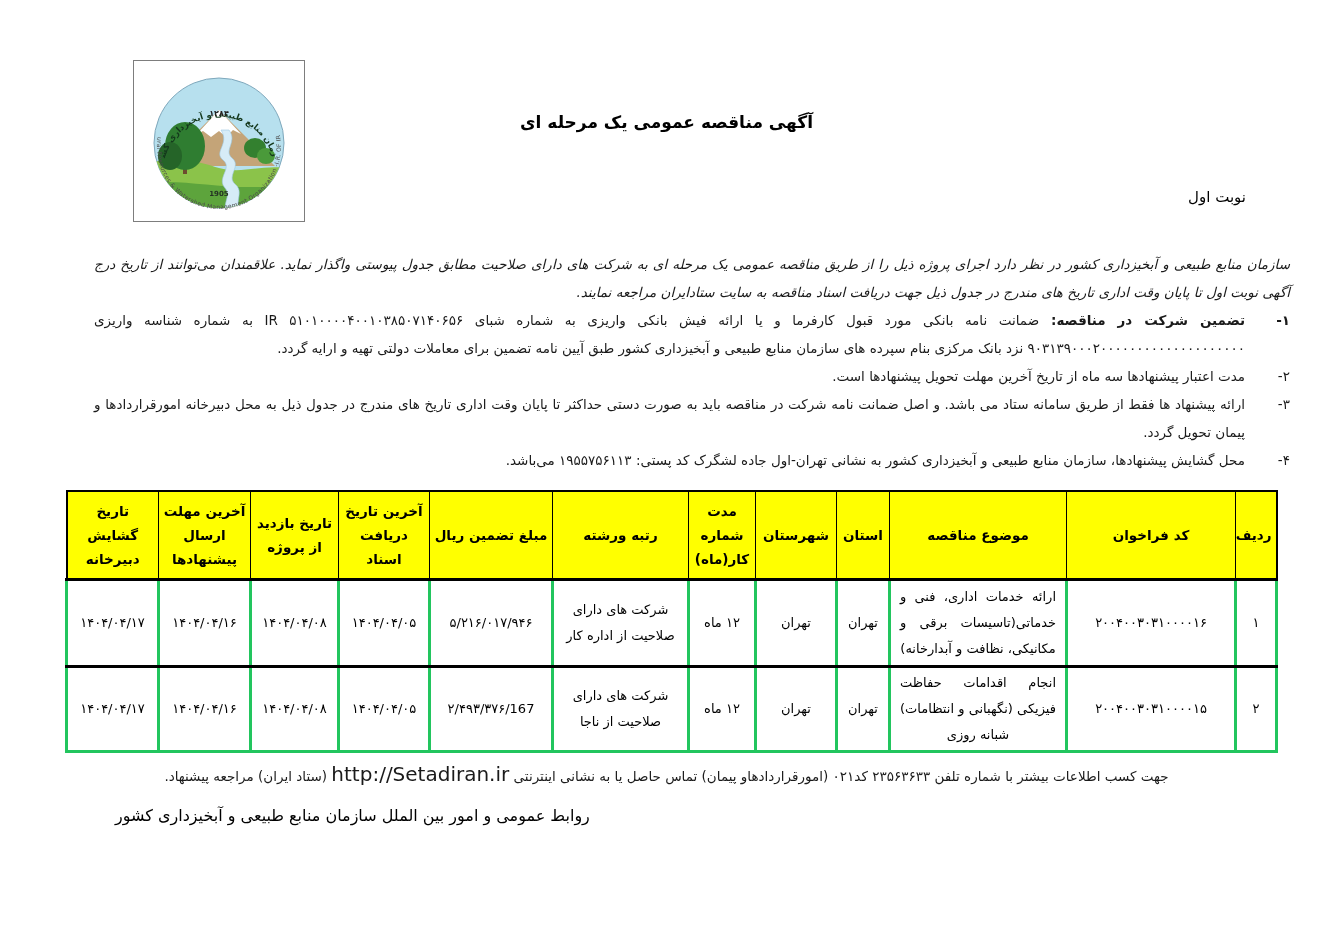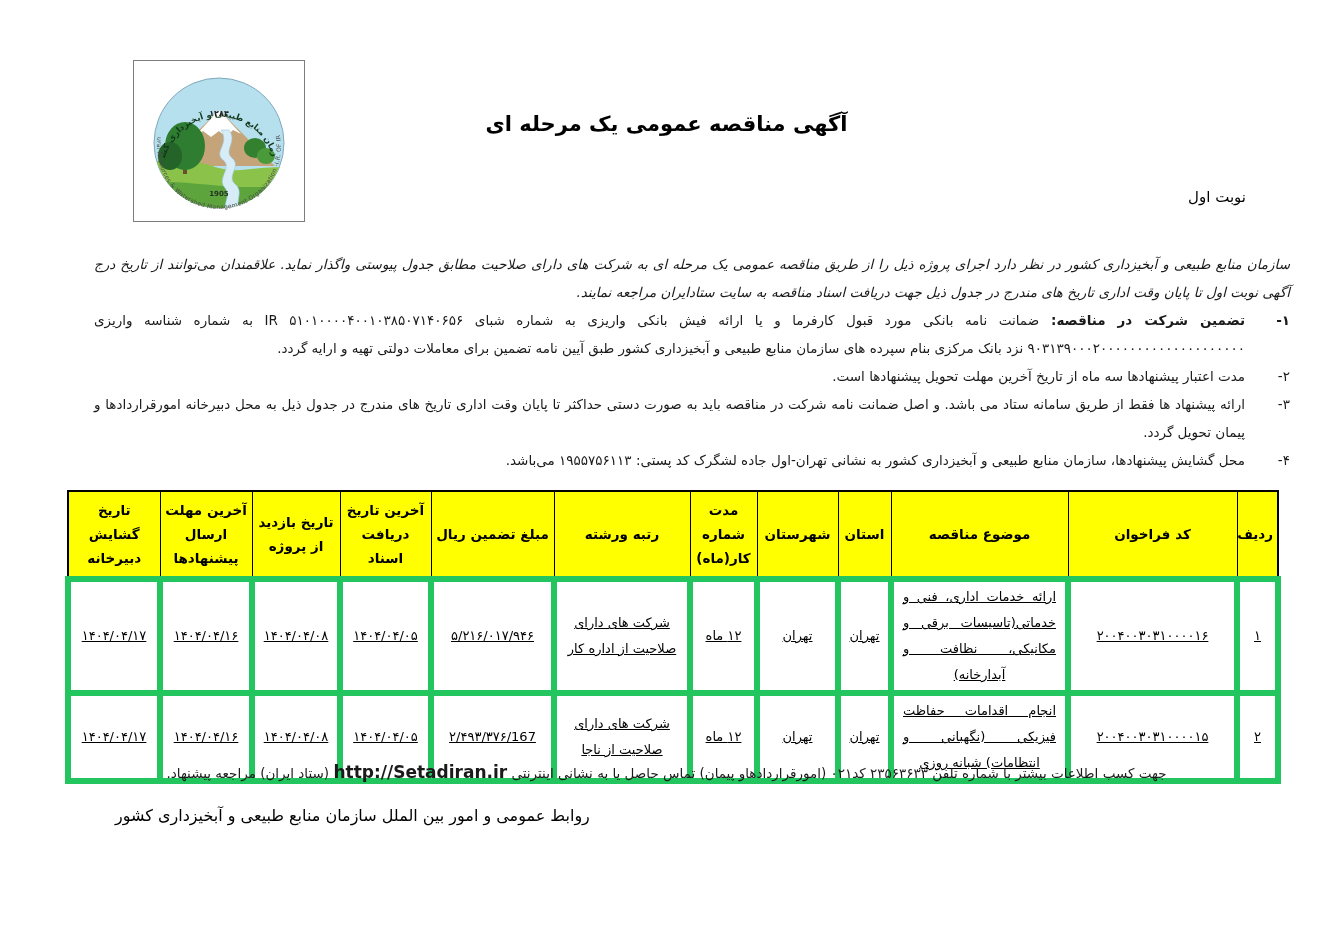--- a/index.html
+++ b/index.html
@@ -14,21 +14,21 @@
     color: #111;
     overflow: hidden;
   }
 
   
   .logo-box { position:absolute; left:133px; top:60px; width:172px; height:162px; }
 
   
   .doc-title {
     position:absolute; top:112px; left:0; width:100%;
-    text-align:center; font-size:21px; font-weight:bold; color:#000;
+    text-align:center; font-size:17px; font-weight:bold; color:#000;
   }
   .issue-label {
     position:absolute; top:188px; right:87px;
     font-size:15px; font-weight:normal; color:#000;
   }
 
   
   .content {
     position:absolute; top:250px; right:43px; width:1196px;
     font-size:13.5px; line-height:28px; color:#1a1a1a;
@@ -50,36 +50,36 @@
   }
   .tender-table th {
     background:#ffff00;
     font-weight:bold;
     border:1px solid #000;
     border-bottom:3px solid #000;
     text-align:center; vertical-align:middle;
     padding:2px 4px; line-height:24px; font-size:13.5px;
   }
   .tender-table td {
-    border:6px solid #22c55e;
+    border:3px solid #22c55e;
     text-align:center; vertical-align:middle;
-    padding:2px 6px; line-height:26px;text-decoration:underline;
+    padding:2px 6px; line-height:26px;
   }
   .tender-table thead tr { height:88px; }
   .tender-table tbody tr:nth-child(1) { height:87px; }
   .tender-table tbody tr:nth-child(2) { height:83px; }
   .tender-table tbody tr:first-child td { border-bottom:3px solid #000; }
   .tender-table td.cell-subject { text-align:justify; text-align-last:center; padding:2px 9px; line-height:26px; }
 
   
   .footer-info {
     position:absolute; top:762px; left:0; width:100%;
     text-align:center; font-size:13.5px; color:#1a1a1a;
   }
-  .footer-url { font-weight:bold; font-size:17px; direction:ltr; unicode-bidi:embed; }
+  .footer-url { font-weight:normal; font-size:20px; direction:ltr; unicode-bidi:embed; }
   .signature {
     position:absolute; top:806px; left:115px;
     font-size:16px; font-weight:400; color:#000;
     letter-spacing:0.2px;
   }
 </style>
 </head>
 <body>
 
 <div class="page">

